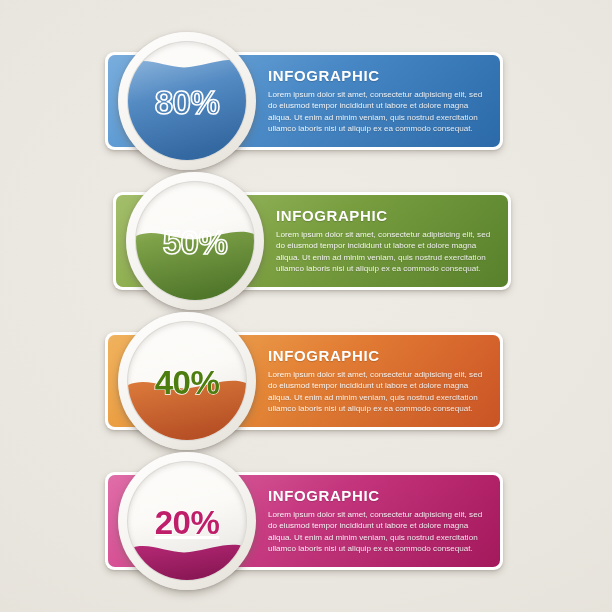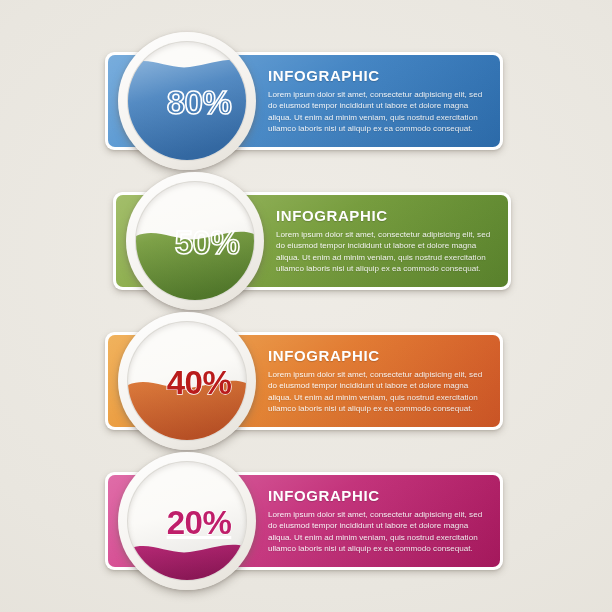--- a/index.html
+++ b/index.html
@@ -123,21 +123,21 @@
   .badge-fill svg { display: block; width: 100%; height: 100%; }
   .badge-gloss {
     position: absolute;
     inset: 0;
     border-radius: 50%;
     background: linear-gradient(165deg, rgba(255,255,255,0.40) 0%, rgba(255,255,255,0.06) 42%, rgba(0,0,0,0.10) 100%);
     pointer-events: none;
   }
   .badge-pct {
     position: absolute;
-    left: 12px;
+    left: 0;
     width: 100%;
     text-align: center;
     font-size: 33px;
     font-weight: bold;
     letter-spacing: -0.5px;
     line-height: 1;
     pointer-events: none;
   }
 
   
@@ -227,21 +227,21 @@
               <defs>
                 <linearGradient id="g2" x1="0" y1="0" x2="0.35" y2="1">
                   <stop offset="0" stop-color="#d9722f"></stop>
                   <stop offset="1" stop-color="#c65526"></stop>
                 </linearGradient>
               </defs>
               <path d="M0,13 C18,2 34,18 52,15 C70,12 86,3 100,11 L100,67 L0,67 Z" fill="url(#g2)"></path>
             </svg>
           </div>
           <div class="badge-gloss"></div>
-          <div class="badge-pct pct-solid" style="top: 44px; color: #b91c1c;">40%</div>
+          <div class="badge-pct pct-solid" style="top: 44px; color: #4d7c0f;">40%</div>
         </div>
       </div>
     </div>
     <div class="row row-3">
       <div class="banner">
         <div class="banner-inner" style="background: linear-gradient(120deg, rgb(217, 77, 149) 0%, rgb(176, 26, 99) 100%);">
           <div class="banner-text">
             <p class="banner-title">INFOGRAPHIC</p>
             <p class="banner-body">Lorem ipsum dolor sit amet, consectetur adipisicing elit, sed do eiusmod tempor incididunt ut labore et dolore magna aliqua. Ut enim ad minim veniam, quis nostrud exercitation ullamco laboris nisi ut aliquip ex ea commodo consequat.</p>
           </div>

